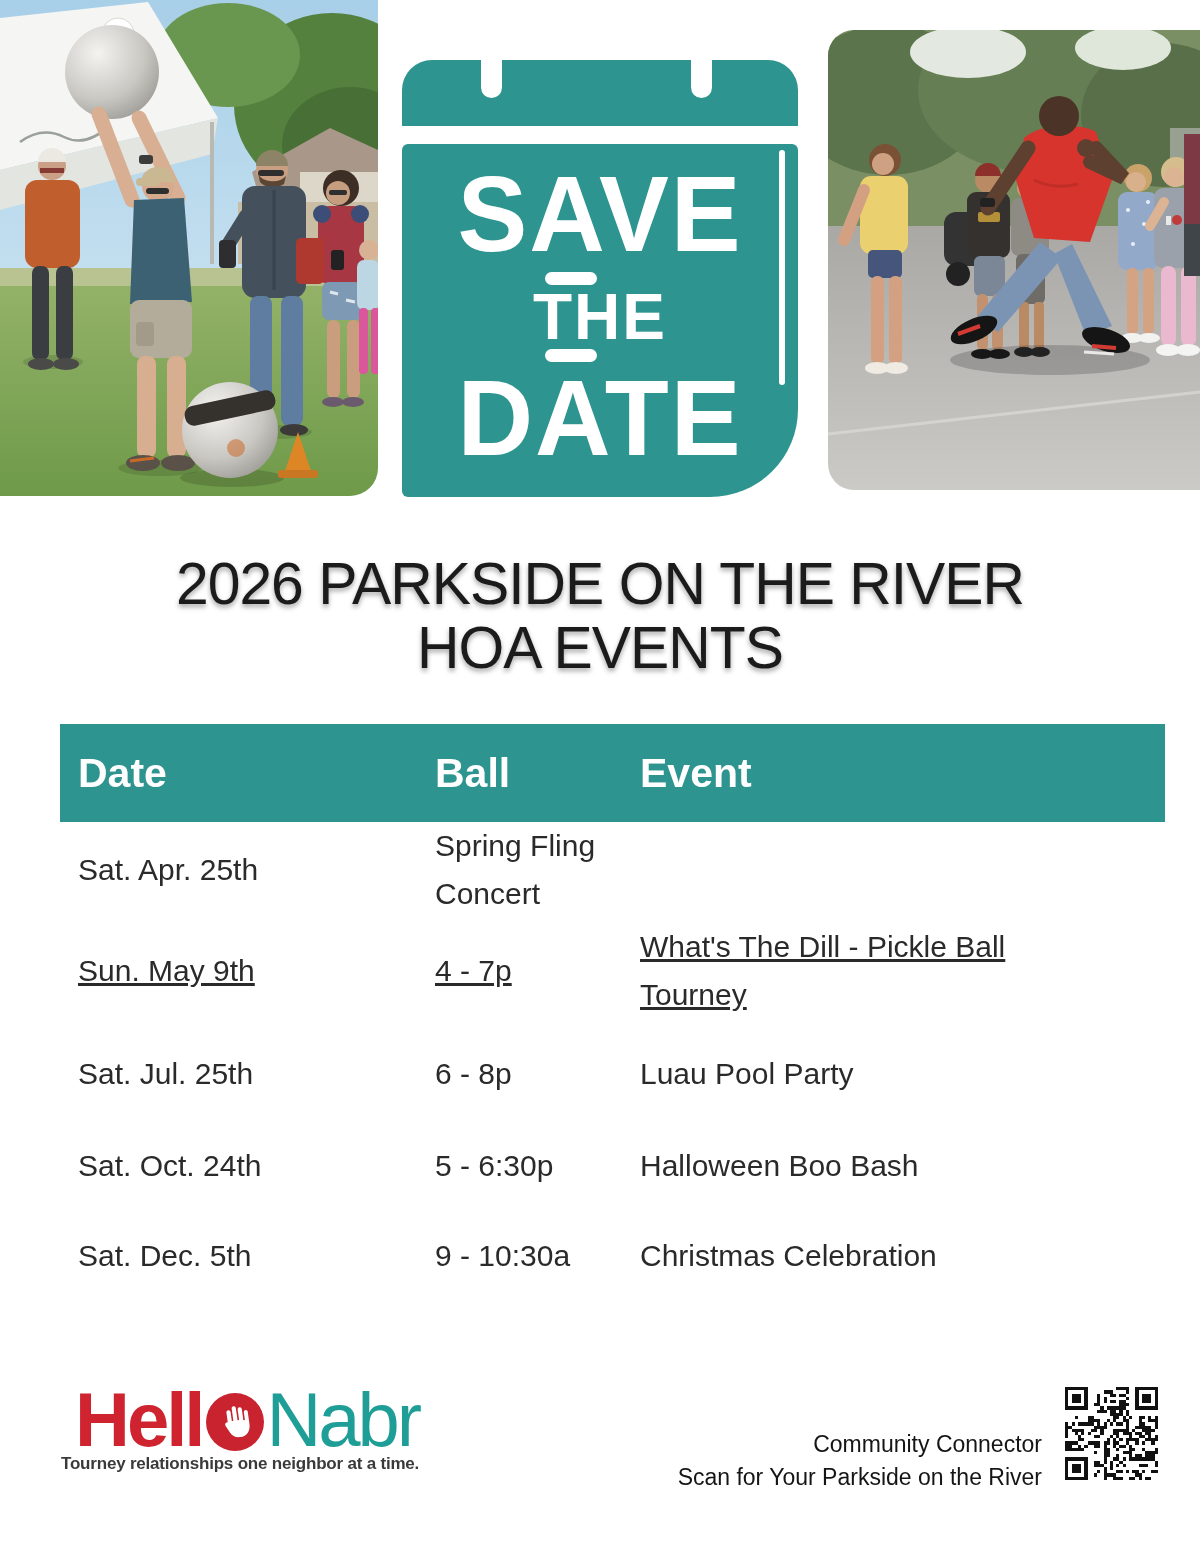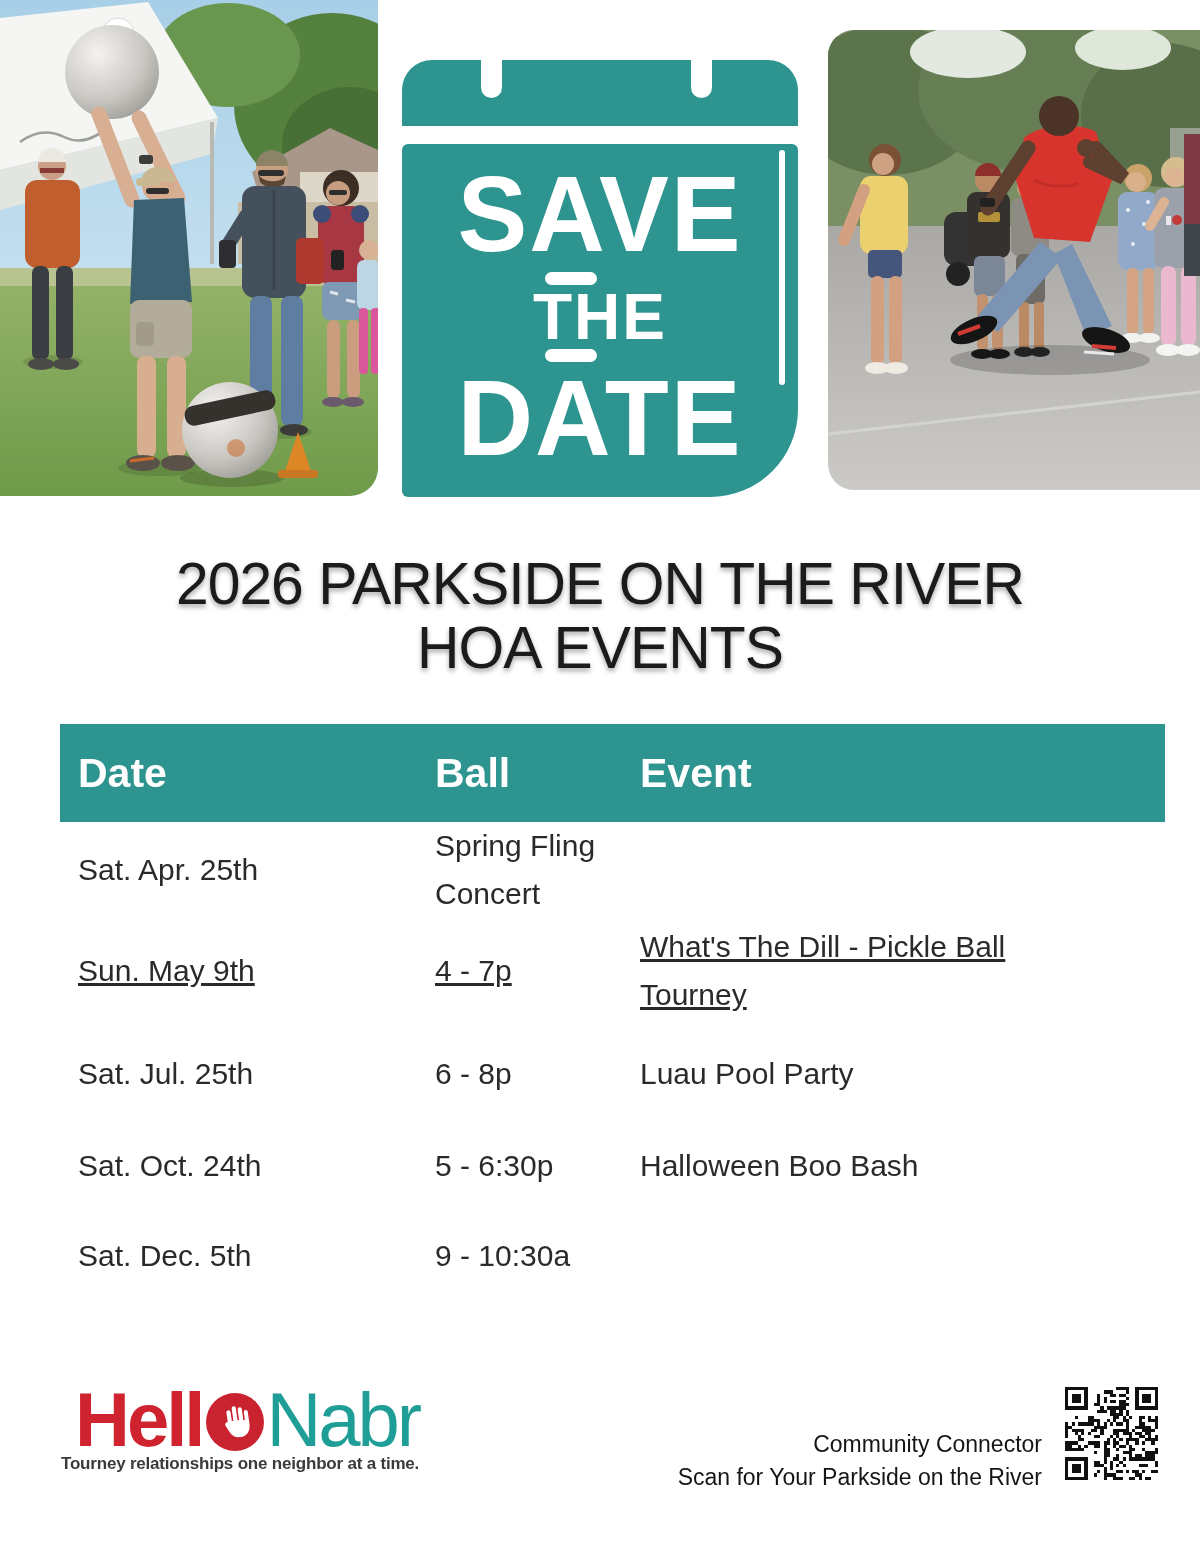--- a/index.html
+++ b/index.html
@@ -319,20 +319,21 @@
       <div class="c3">Luau Pool Party</div>
     </div>
     <div class="t-row">
       <div class="c1">Sat. Oct. 24th</div>
       <div class="c2">5 - 6:30p</div>
       <div class="c3">Halloween Boo Bash</div>
     </div>
     <div class="t-row">
       <div class="c1">Sat. Dec. 5th</div>
       <div class="c2">9 - 10:30a</div>
+      <div class="c3">Christmas Celebration</div>
     </div>
   </div>
 
   <div class="logo">
     <span class="logo-red">Hell</span>
     <span class="logo-o">
       <svg viewBox="0 0 32 32" aria-hidden="true">
         <path fill="#ffffff" d="M10.5 18 V8 a1.6 1.6 0 0 1 3.2 0 v7 h1.2 V5.5 a1.6 1.6 0 0 1 3.2 0 V15 h1.2 V7 a1.6 1.6 0 0 1 3.2 0 v8.5 h1.2 V9.5 a1.5 1.5 0 0 1 3 0 V19 c0 5.5 -3.4 9 -8.1 9 c-3.8 0 -6 -1.7 -7.6 -4.9 l-2.6 -5.3 a1.7 1.7 0 0 1 2.9 -1.7 z"></path>
       </svg>
     </span>

